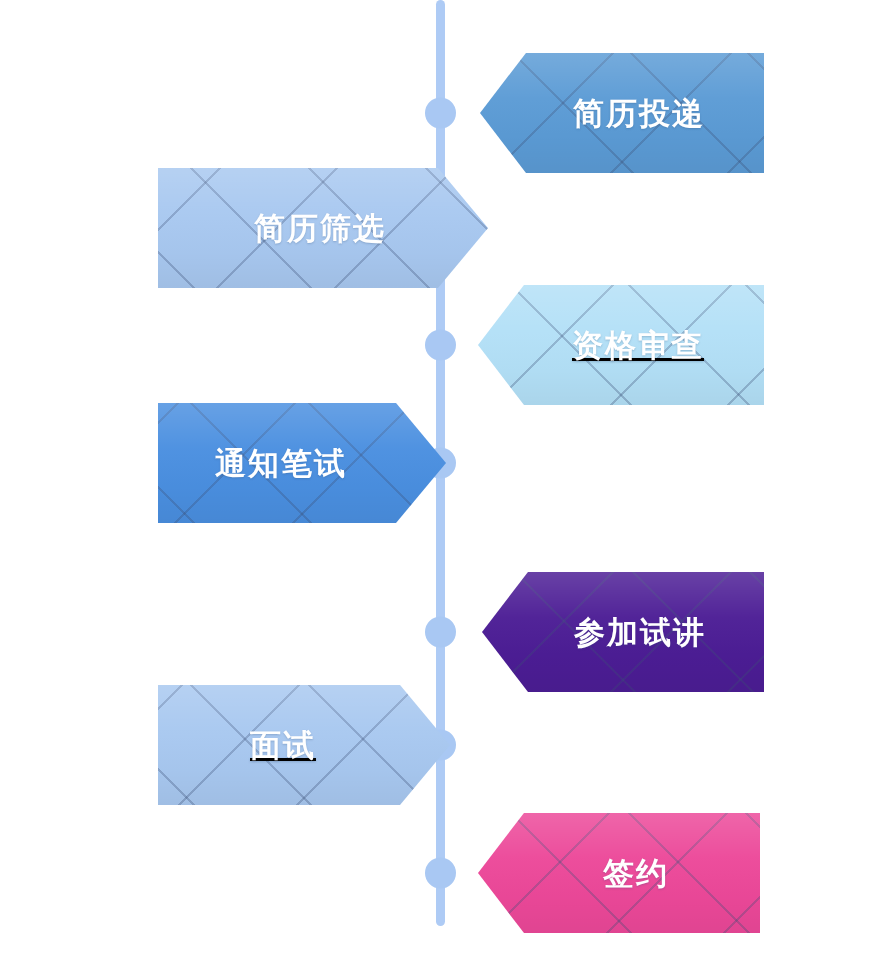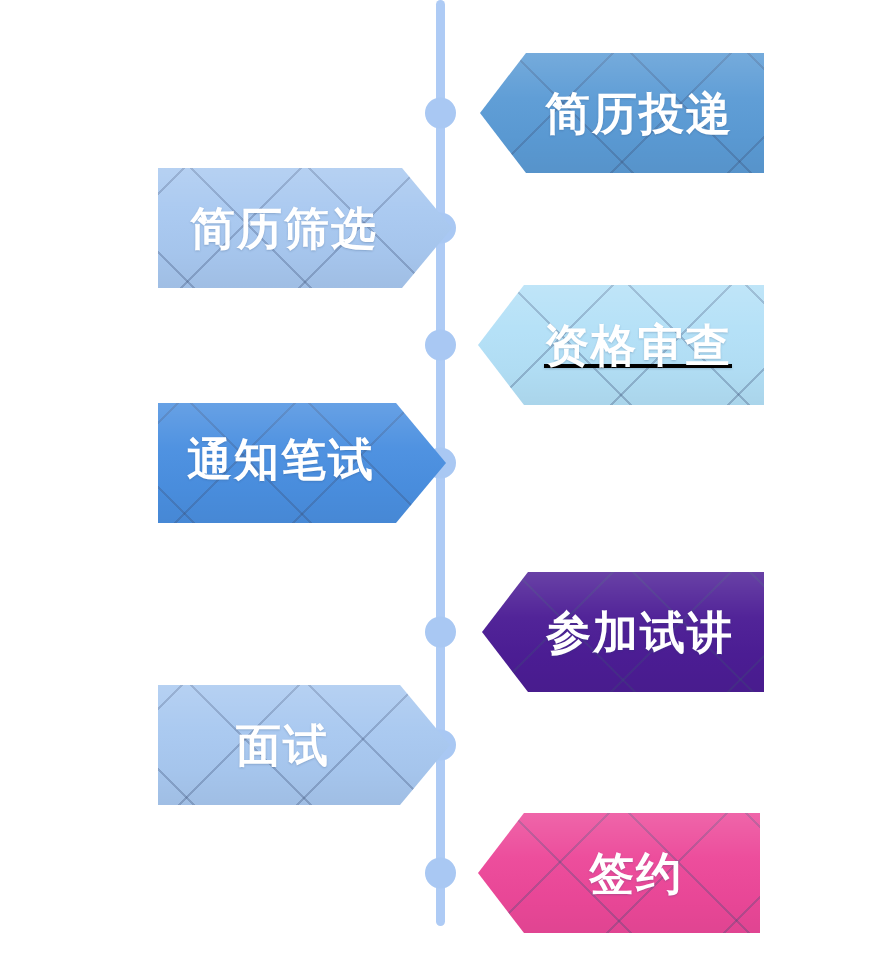--- a/index.html
+++ b/index.html
@@ -83,21 +83,21 @@
       rgba(255,255,255,0.03) 38%,
       rgba(0,0,0,0.015) 70%,
       rgba(0,0,0,0.05) 100%);
     pointer-events: none;
   }
   .node .label {
     position: relative;
     z-index: 3;
     color: #FFFFFF;
     font-weight: 700;
-    font-size: 45px;
+    font-size: 31px;
     letter-spacing: 2px;
     line-height: 1;
     white-space: nowrap;
     text-shadow: 0 1px 2px rgba(40,70,110,0.25);
   }
 </style>
 </head>
 <body>
 
 <div id="canvas">
@@ -111,45 +111,45 @@
   <div class="timeline-dot" style="top:632px"></div>
   <div class="timeline-dot" style="top:745px"></div>
   <div class="timeline-dot" style="top:873px"></div>
 
   <div class="node right" style="left:480px; width:250px; top:113px; background:#5B9BD5;">
     <div class="pattern"></div>
     <div class="shine"></div>
     <span class="label">简历投递</span>
   </div>
 
-  <div class="node left" style="left:158px; width:252px; top:228px; background:#A8C8F0;">
+  <div class="node left" style="left:158px; width:252px; top:228px; background:#A8C8F0;padding-left:36px;">
     <div class="pattern"></div>
     <div class="shine"></div>
     <span class="label">简历筛选</span>
   </div>
 
   <div class="node right" style="left:478px; width:252px; top:345px; background:#B3E0F7;text-decoration:underline;">
     <div class="pattern"></div>
     <div class="shine"></div>
     <span class="label">资格审查</span>
   </div>
 
-  <div class="node left" style="left:158px; width:246px; top:463px; background:#4A8FE0;font-family:Liberation Mono, monospace;">
+  <div class="node left" style="left:158px; width:246px; top:463px; background:#4A8FE0;">
     <div class="pattern"></div>
     <div class="shine"></div>
     <span class="label">通知笔试</span>
   </div>
 
   <div class="node right" style="left:482px; width:248px; top:632px; background:#4c1d95;">
     <div class="pattern"></div>
     <div class="shine"></div>
     <span class="label">参加试讲</span>
   </div>
 
-  <div class="node left" style="left:158px; width:250px; top:745px; background:#A8C8F0;">
+  <div class="node left" style="left:158px; width:250px; top:745px; background:#A8C8F0;text-decoration:underline;">
     <div class="pattern"></div>
     <div class="shine"></div>
     <span class="label">面试</span>
   </div>
 
   <div class="node right" style="left:478px; width:248px; top:873px; background:#ec4899;">
     <div class="pattern"></div>
     <div class="shine"></div>
     <span class="label">签约</span>
   </div>

